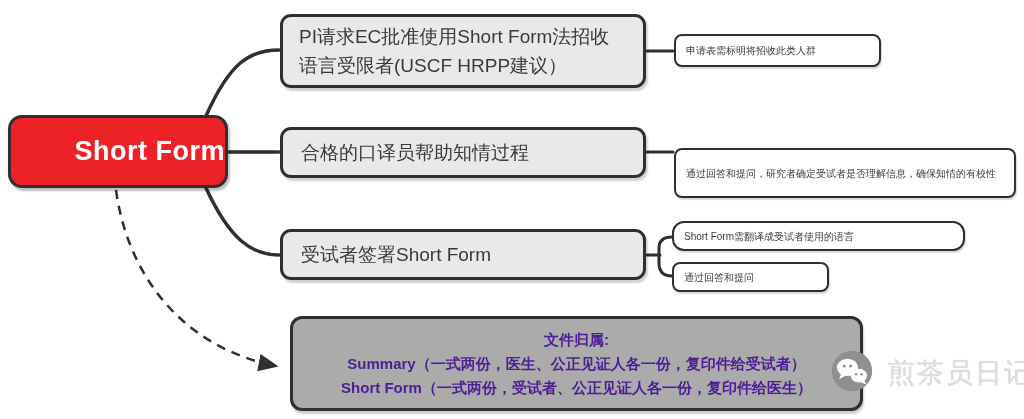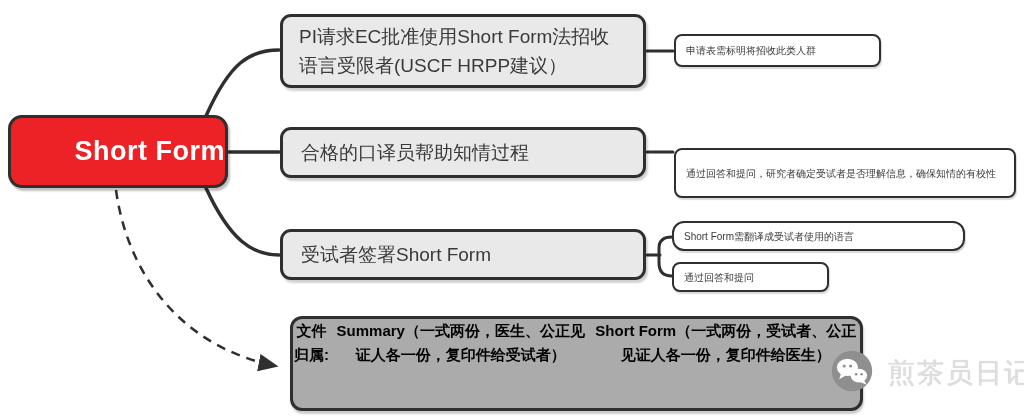--- a/index.html
+++ b/index.html
@@ -38,22 +38,22 @@
     box-shadow:1px 2px 1px rgba(0,0,0,0.15);
   }
   .leaf1  { left:674px; top:34px;  width:207px; height:33px; }
   .leaf2  { left:674px; top:128px; width:342px; height:50px;margin-top:20px; }
   .leaf3a { left:672px; top:221px; width:293px; height:30px;border-radius:12px; }
   .leaf3b { left:672px; top:262px; width:157px; height:30px; }
 
   .footer {
     left:290px; top:316px; width:573px; height:95px;
     background:#ababab; border:3px solid #2f2f2f; border-radius:12px;
-    color:#000000; font-size:15px; font-weight:bold; text-align:center;
-    display:flex; flex-direction:row; justify-content:center;
+    color:#4c1d95; font-size:15px; font-weight:bold; text-align:center;
+    display:flex; flex-direction:column; justify-content:center;
     line-height:1.6; box-shadow:1px 3px 2px rgba(0,0,0,0.2);
   }
 
   .watermark {
     position:absolute; left:830px; top:349px;
     display:flex; align-items:center; gap:14px;
   }
   .watermark .wm-text {
     font-size:27px; letter-spacing:2px; color:#dedede;
     text-shadow:0 0 1px #c0c0c0;

